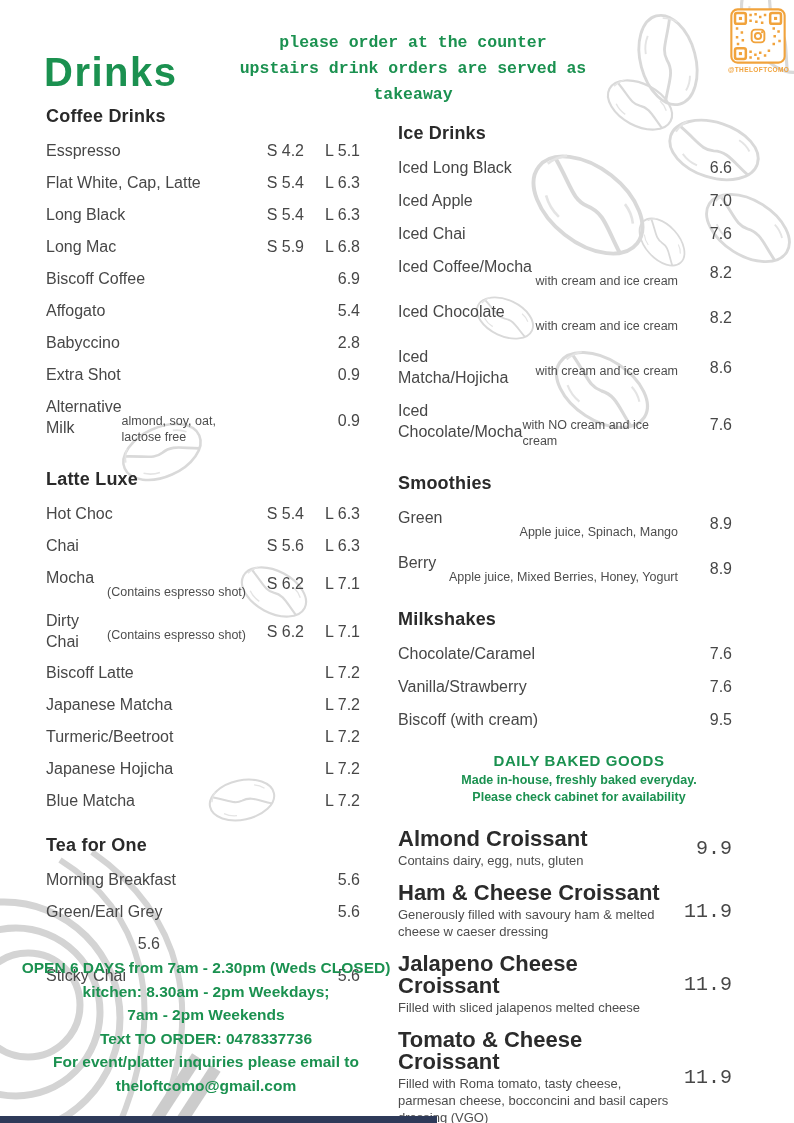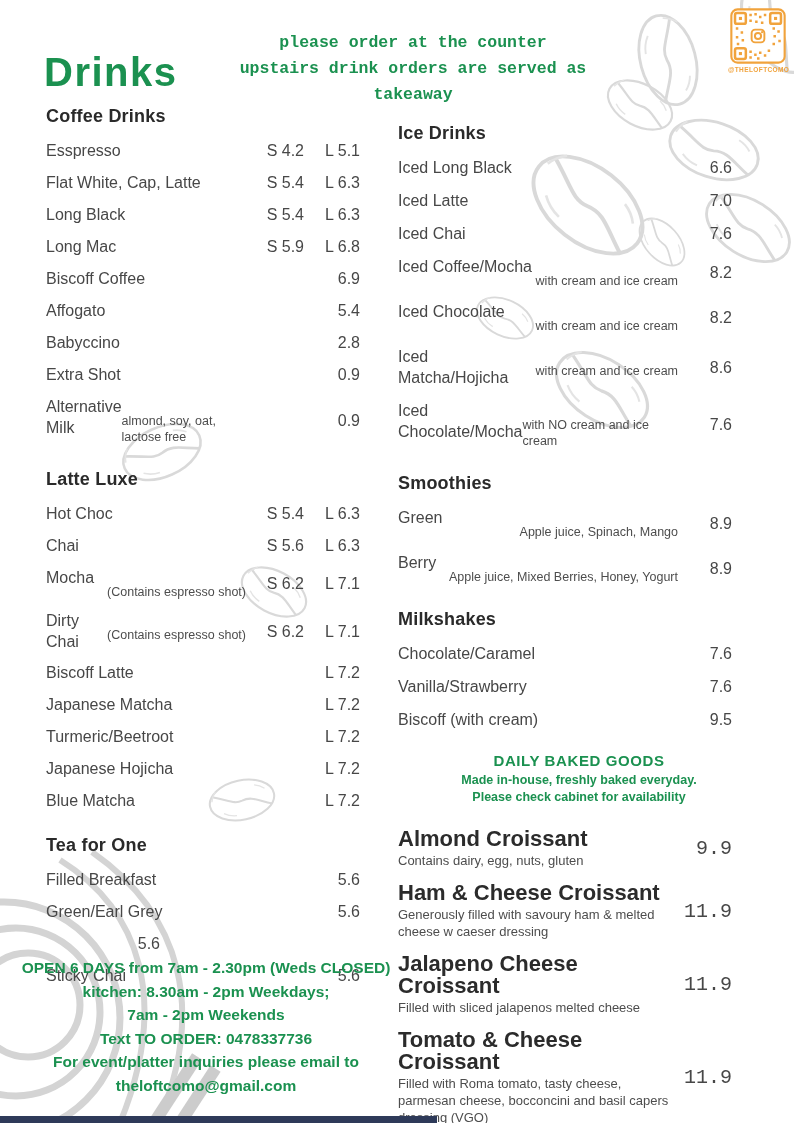--- a/index.html
+++ b/index.html
@@ -232,21 +232,21 @@
         </div>
       <div class="row">
           <span class="name">Blue Matcha</span>
           <span class="l">L 7.2</span>
         </div>
     </section>
 
     <section class="sec">
       <h2 class="section-title">Tea for One</h2>
       <div class="row">
-          <span class="name">Filled Breakfast</span>
+          <span class="name">Morning Breakfast</span>
           <span class="p">5.6</span>
         </div>
       <div class="row">
           <span class="name">Green/Earl Grey</span>
           <span class="p">5.6</span>
         </div>
       <div class="row">
           <span class="p">5.6</span>
         </div>
       <div class="row">
@@ -258,21 +258,21 @@
 
   <div class="col-right layer">
 
     <section>
       <h2 class="section-title">Ice Drinks</h2>
       <div class="row">
           <span class="name">Iced Long Black</span>
           <span class="p">6.6</span>
         </div>
       <div class="row">
-          <span class="name">Iced Latte</span>
+          <span class="name">Iced Apple</span>
           <span class="p">7.0</span>
         </div>
       <div class="row">
           <span class="name">Iced Chai</span>
           <span class="p">7.6</span>
         </div>
       <div class="row has-sub">
           <span class="name-wrap">
             <span class="name">Iced Coffee/Mocha</span>
             <span class="sub">with cream and ice cream</span>

